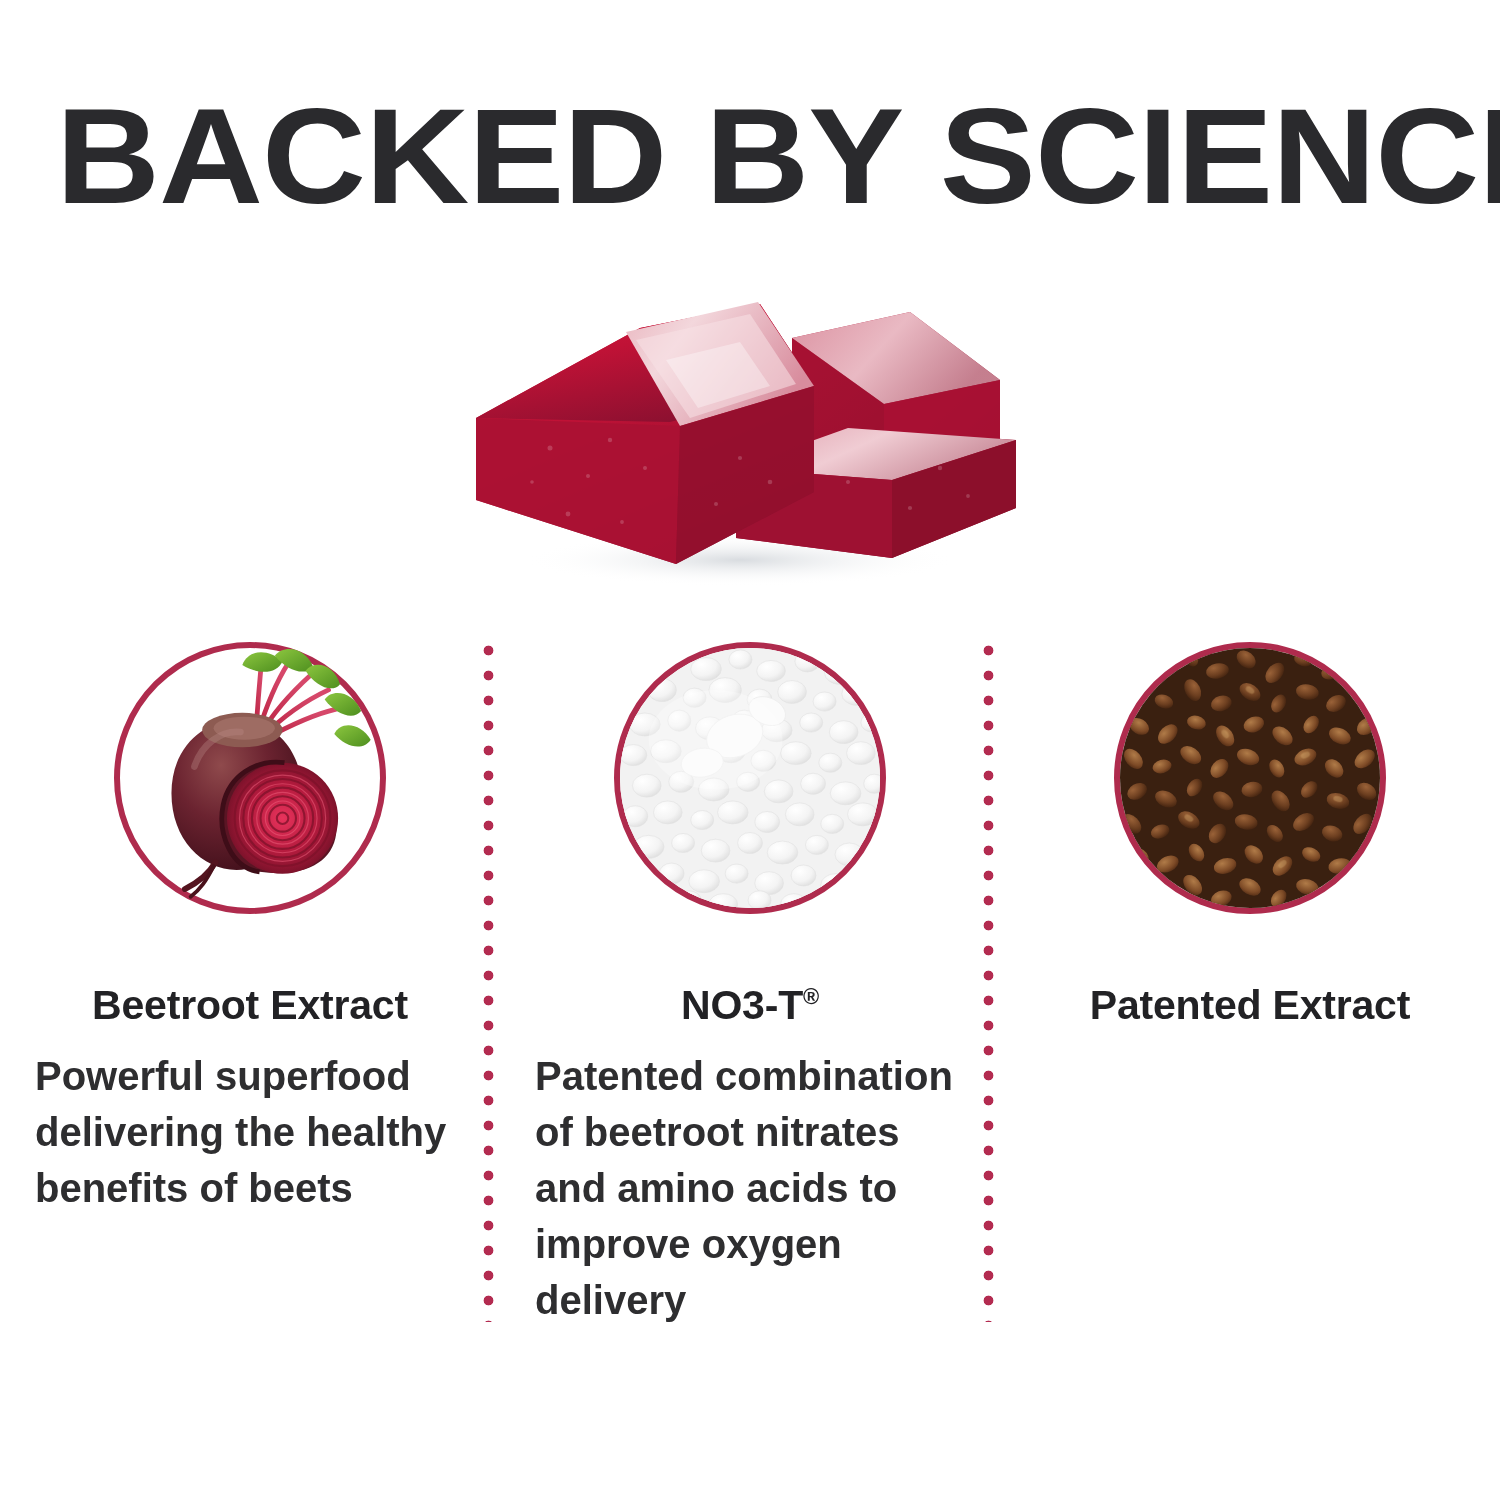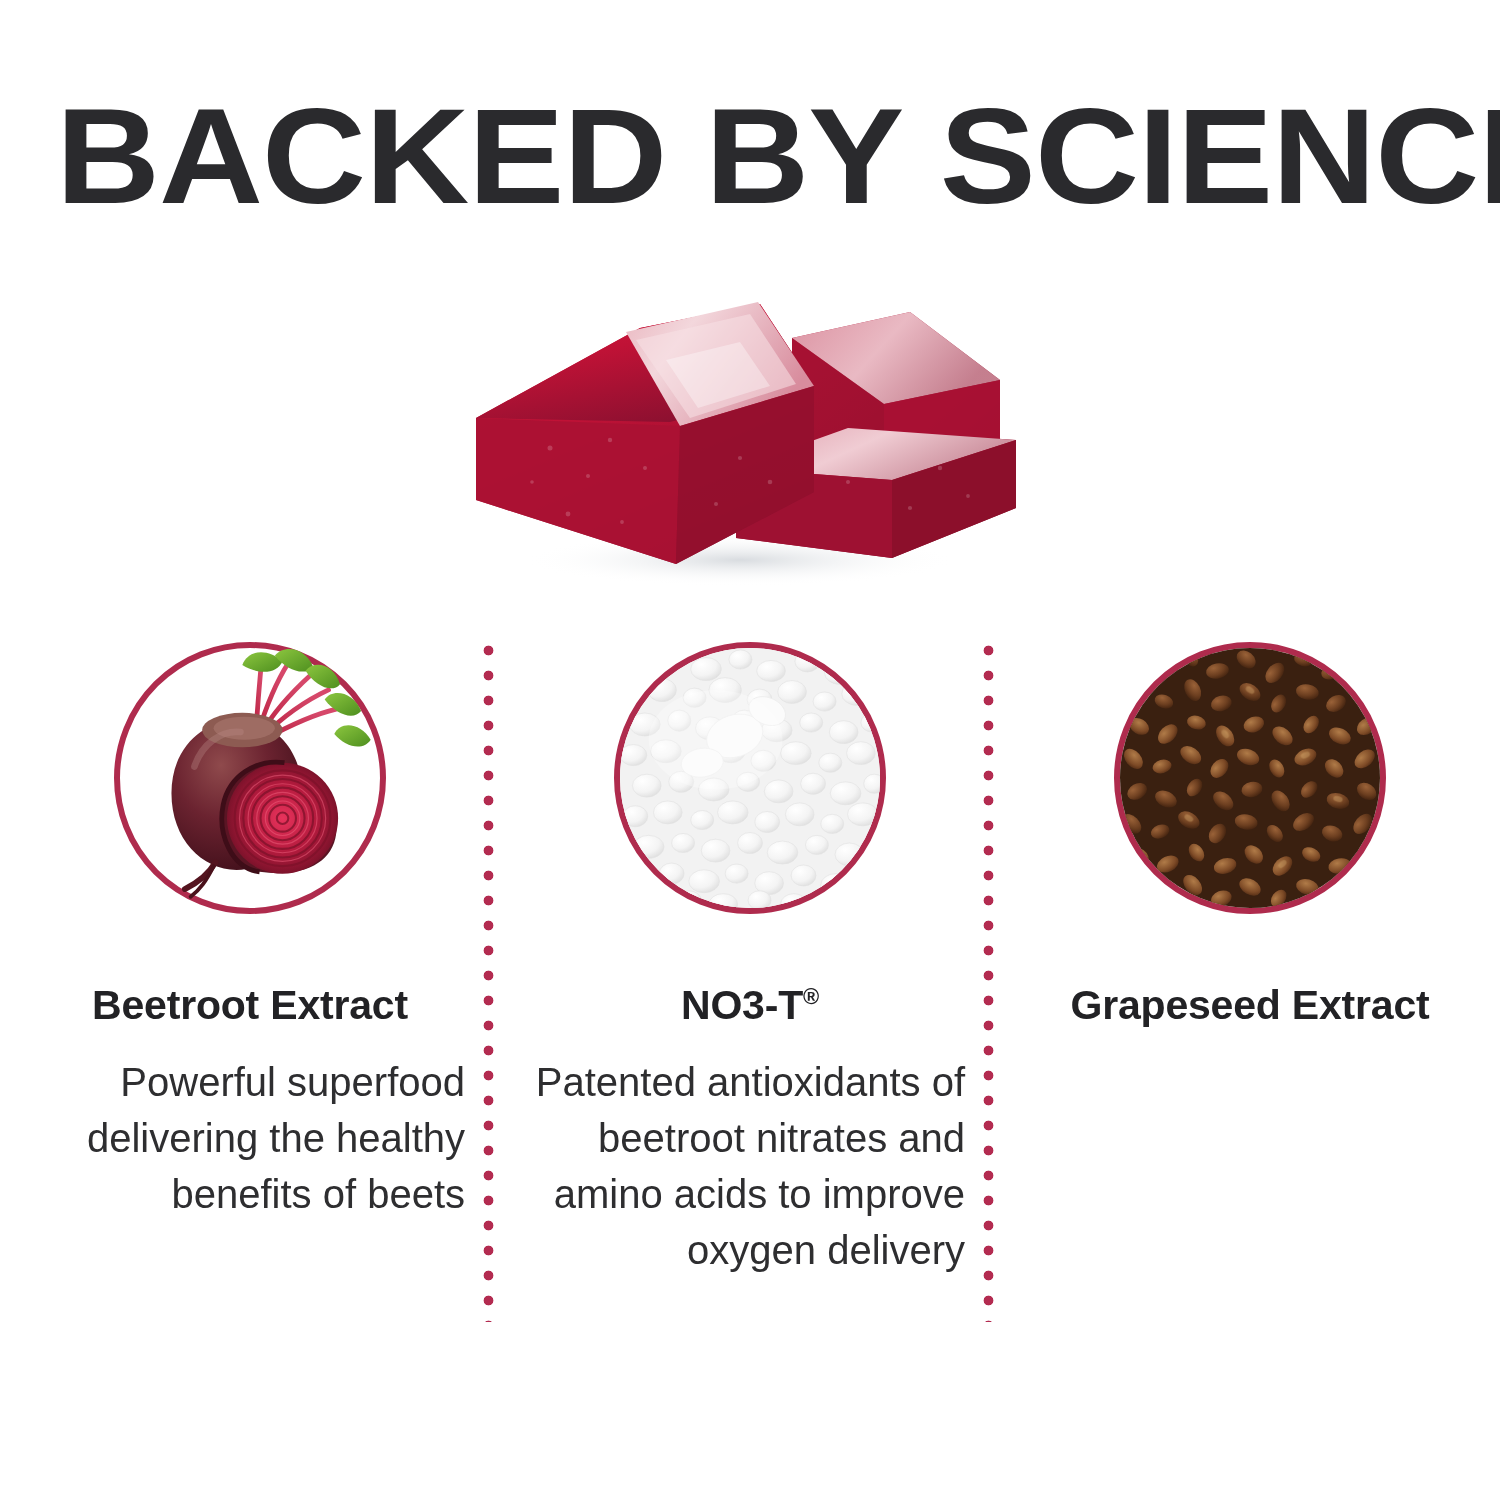--- a/index.html
+++ b/index.html
@@ -100,27 +100,27 @@
     text-align: center;
     white-space: nowrap;
     letter-spacing: -0.2px;
   }
   .heading .reg {
     font-size: 22px;
     vertical-align: super;
     line-height: 0;
   }
   .body {
-    margin-top: 26px;
+    margin-top: 20px;
     font-family: "Liberation Sans", sans-serif;
-    font-weight: 400;
+    font-weight: 700;
     font-size: 40px;
     line-height: 56px;
     color: #2e2e30;
-    text-align: right;
+    text-align: left;
     max-width: 430px;
   }
 
   
   .divider {
     position: absolute;
     top: 638px;
     width: 11px;
     height: 684px;
     background-image: radial-gradient(circle at 50% 50%, #b32b50 0, #b32b50 4.6px, rgba(255,255,255,0) 5.2px);
@@ -377,21 +377,21 @@
             <g fill="#fbfbfb" stroke="#ececec" stroke-width="0.8">
               <ellipse cx="120" cy="92" rx="30" ry="22" transform="rotate(-18 120 92)"></ellipse>
               <ellipse cx="154" cy="66" rx="20" ry="14" transform="rotate(24 154 66)"></ellipse>
               <ellipse cx="86" cy="120" rx="22" ry="15" transform="rotate(-8 86 120)"></ellipse>
             </g>
             <ellipse cx="100" cy="96" rx="70" ry="52" fill="#ffffff" opacity="0.3"></ellipse>
           </svg>
         </div>
       </div>
       <div class="heading"><span>NO3-T</span><span class="reg">®</span></div>
-      <div class="body">Patented antioxidants of beetroot nitrates and amino acids to improve oxygen delivery</div>
+      <div class="body">Patented combination of beetroot nitrates and amino acids to improve oxygen delivery</div>
     </div>
 
     <div class="col">
       <div class="circle-frame">
         <div class="circle-clip">
           <svg viewBox="0 0 272 272" xmlns="http://www.w3.org/2000/svg">
             <defs>
               <radialGradient id="seedG" cx="0.35" cy="0.28" r="0.85">
                 <stop offset="0" stop-color="#9a6238"></stop>
                 <stop offset="0.55" stop-color="#6d3f20"></stop>
@@ -493,17 +493,17 @@
                 <ellipse cx="194" cy="112" rx="5" ry="3" transform="rotate(-25 194 112)"></ellipse>
                 <ellipse cx="72" cy="178" rx="5" ry="3" transform="rotate(30 72 178)"></ellipse>
                 <ellipse cx="170" cy="226" rx="5" ry="3" transform="rotate(-45 170 226)"></ellipse>
                 <ellipse cx="228" cy="158" rx="5" ry="3" transform="rotate(15 228 158)"></ellipse>
                 <ellipse cx="20" cy="216" rx="5" ry="3" transform="rotate(35 20 216)"></ellipse>
               </g>
             </g>
           </svg>
         </div>
       </div>
-      <div class="heading"><span>Grapeseed Extract</span></div>
+      <div class="heading"><span>Patented Extract</span></div>
     </div>
 
   </div>
 </div>
 
 </body></html>

